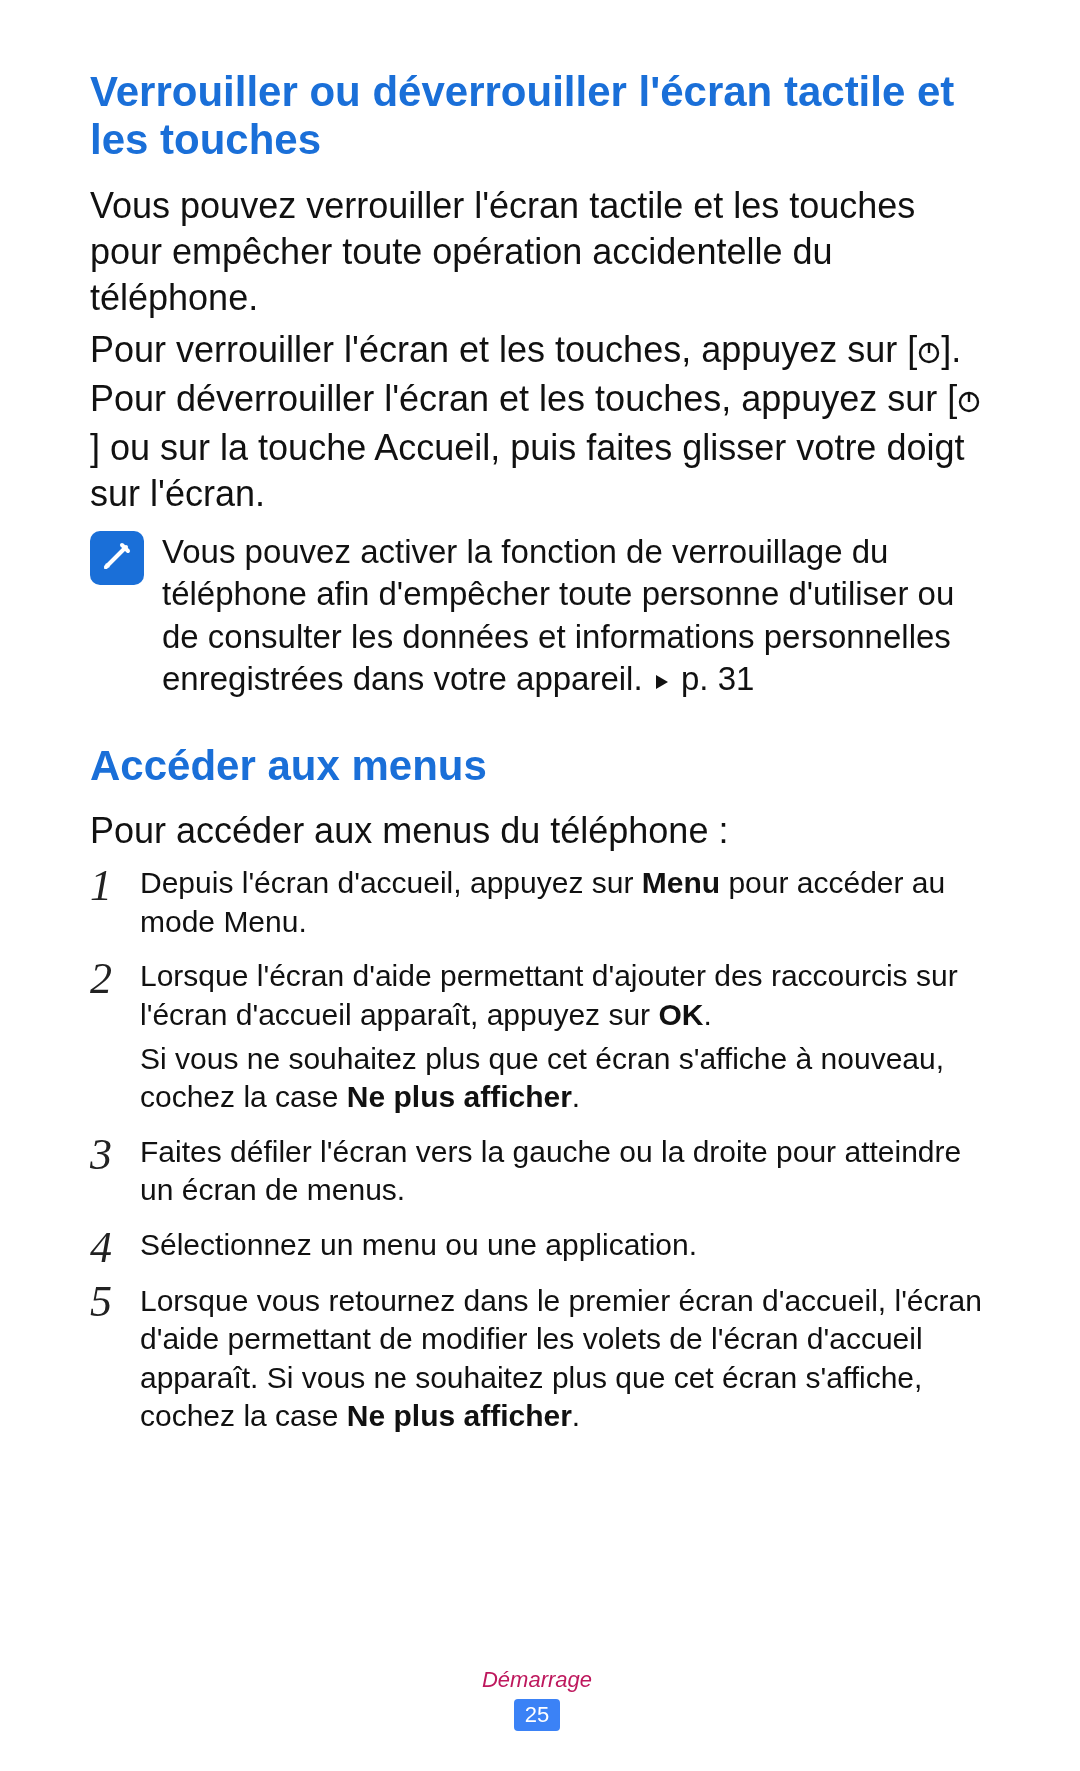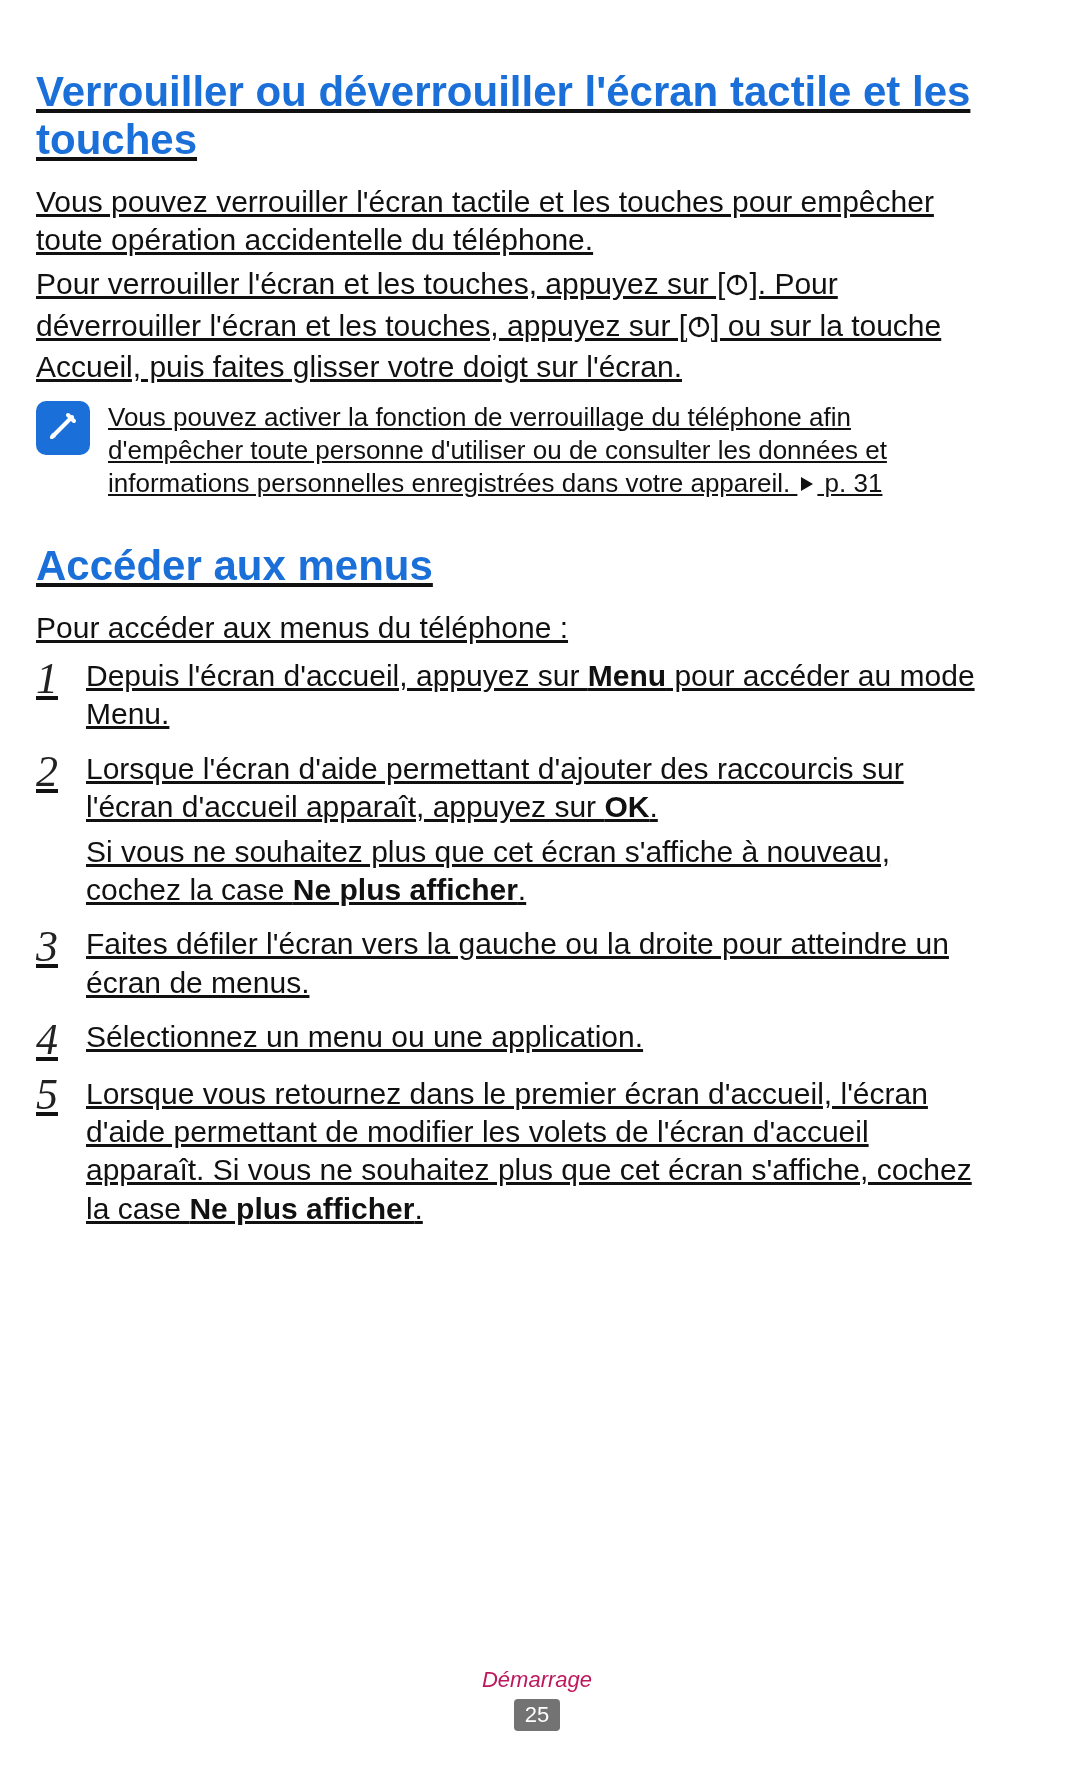--- a/index.html
+++ b/index.html
@@ -6,35 +6,34 @@
     margin: 0;
     padding: 0;
     background: #fff;
     font-family: "Segoe UI", "Helvetica Neue", Arial, sans-serif;
     color: #111;
   }
   .page {
     width: 1074px;
     height: 1771px;
     box-sizing: border-box;
-    padding: 68px 90px 40px 36px;
+    padding: 68px 90px 40px 90px;
     position: relative;
-    text-decoration: underline;
   }
   h2.section {
     color: #1a6fd8;
     font-size: 42px;
     font-weight: 700;
     margin: 0 0 18px 0;
     line-height: 1.15;
   }
   h2.section + p.body { margin-top: 12px; }
   h2.section.spaced-top { margin-top: 42px; }
   p.body {
-    font-size: 30px;
+    font-size: 36px;
     line-height: 1.28;
     margin: 0 0 6px 0;
     font-weight: 400;
   }
   .inline-icon {
     display: inline-block;
     vertical-align: -3px;
   }
   .note-row {
     display: flex;
@@ -47,21 +46,21 @@
     width: 54px;
     height: 54px;
     border-radius: 10px;
     background: #1a6fd8;
     margin-right: 18px;
     display: flex;
     align-items: center;
     justify-content: center;
   }
   .note-text {
-    font-size: 26px;
+    font-size: 33px;
     line-height: 1.28;
   }
   .tri {
     display: inline-block;
     vertical-align: 0px;
     margin: 0 2px;
   }
   .steps {
     margin-top: 10px;
   }
@@ -109,21 +108,21 @@
     font-style: italic;
     font-size: 22px;
     color: #be185d;
     display: block;
     margin-bottom: 6px;
   }
   .pagenum {
     display: inline-block;
     width: 46px;
     height: 32px;
-    background: #737373;
+    background: #3b82f6;
     color: #fff;
     font-size: 22px;
     line-height: 32px;
     border-radius: 4px;
     font-weight: 400;
   }
 </style>
 </head>
 <body>
 

